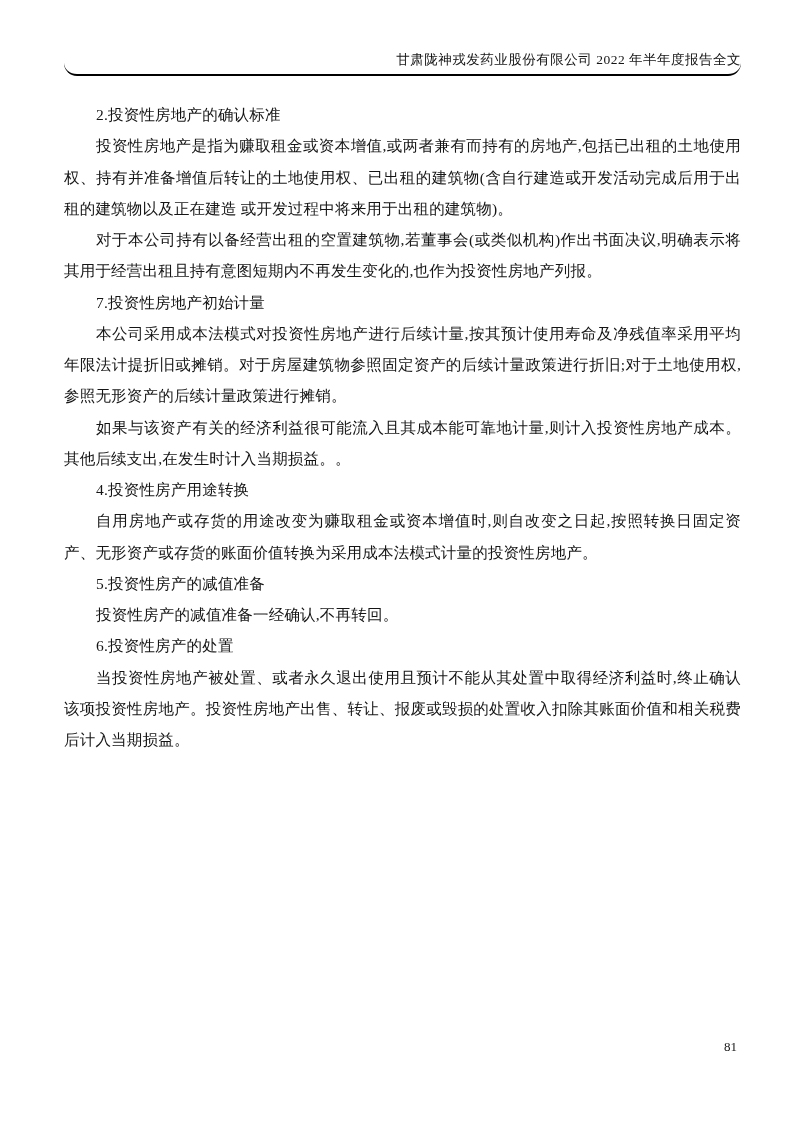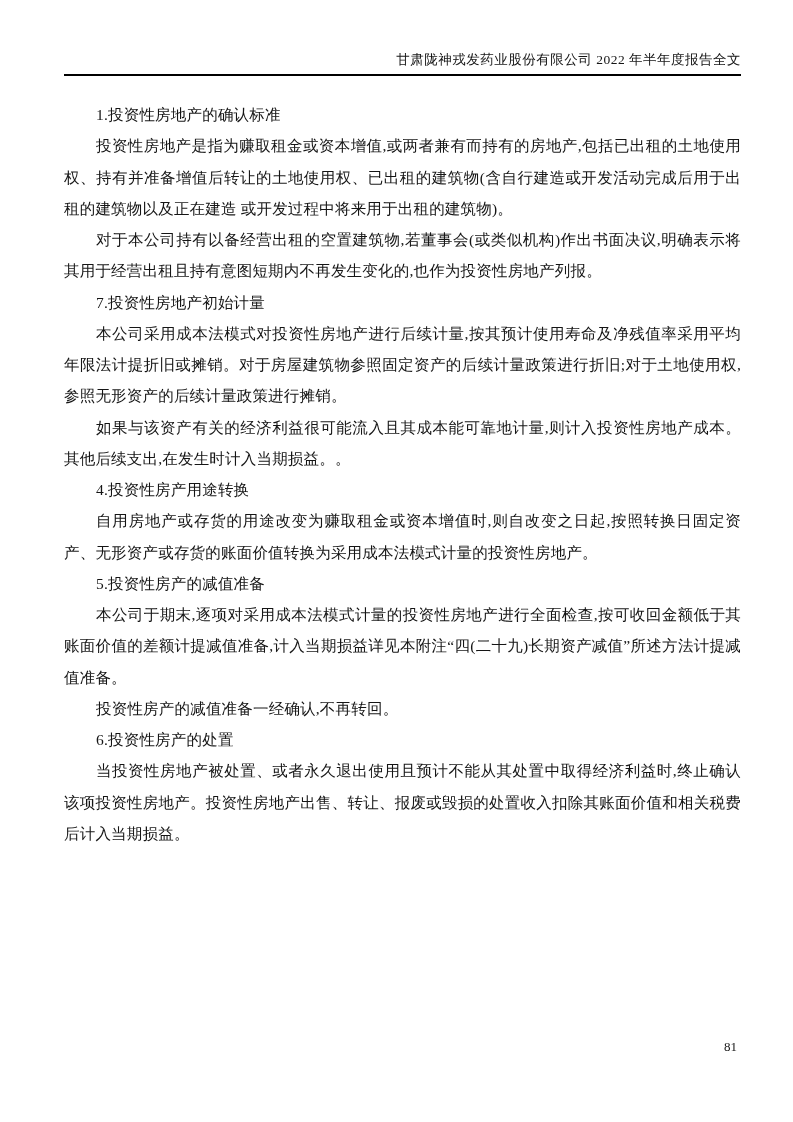--- a/index.html
+++ b/index.html
@@ -1,15 +1,15 @@
 <!DOCTYPE html>
 <html><head>
 <meta charset="utf-8">
 <style>
-  * { margin: 0; padding: 0; box-sizing: border-box; }
+  * { margin: 0; padding: 0; box-sizing: border-box; border-radius: 16px; }
   html, body { background: #ffffff; }
   body {
     width: 793px;
     height: 1122px;
     font-family: "Liberation Serif", "DejaVu Serif", serif;
   }
   .page {
     position: relative;
     width: 793px;
     height: 1122px;
@@ -62,34 +62,33 @@
 <body>
 
 <div class="page">
 
   <div class="header">
     <div class="header-title">甘肃陇神戎发药业股份有限公司 2022 年半年度报告全文</div>
   </div>
 
   <div class="content">
 
-    <div class="sec-heading">1.投资性房地产的确认标准</div>
+    <div class="sec-heading">2.投资性房地产的确认标准</div>
     <div class="para">投资性房地产是指为赚取租金或资本增值,或两者兼有而持有的房地产,包括已出租的土地使用权、持有并准备增值后转让的土地使用权、已出租的建筑物(含自行建造或开发活动完成后用于出租的建筑物以及正在建造 或开发过程中将来用于出租的建筑物)。</div>
     <div class="para">对于本公司持有以备经营出租的空置建筑物,若董事会(或类似机构)作出书面决议,明确表示将其用于经营出租且持有意图短期内不再发生变化的,也作为投资性房地产列报。</div>
 
     <div class="sec-heading">7.投资性房地产初始计量</div>
 
     <div class="para">本公司采用成本法模式对投资性房地产进行后续计量,按其预计使用寿命及净残值率采用平均年限法计提折旧或摊销。对于房屋建筑物参照固定资产的后续计量政策进行折旧;对于土地使用权,参照无形资产的后续计量政策进行摊销。</div>
     <div class="para">如果与该资产有关的经济利益很可能流入且其成本能可靠地计量,则计入投资性房地产成本。其他后续支出,在发生时计入当期损益。。</div>
 
     <div class="sec-heading">4.投资性房产用途转换</div>
     <div class="para">自用房地产或存货的用途改变为赚取租金或资本增值时,则自改变之日起,按照转换日固定资产、无形资产或存货的账面价值转换为采用成本法模式计量的投资性房地产。</div>
 
     <div class="sec-heading">5.投资性房产的减值准备</div>
-    <div class="para">本公司于期末,逐项对采用成本法模式计量的投资性房地产进行全面检查,按可收回金额低于其账面价值的差额计提减值准备,计入当期损益详见本附注“四(二十九)长期资产减值”所述方法计提减值准备。</div>
     <div class="para">投资性房产的减值准备一经确认,不再转回。</div>
 
     <div class="sec-heading">6.投资性房产的处置</div>
     <div class="para">当投资性房地产被处置、或者永久退出使用且预计不能从其处置中取得经济利益时,终止确认该项投资性房地产。投资性房地产出售、转让、报废或毁损的处置收入扣除其账面价值和相关税费后计入当期损益。</div>
 
   </div>
 
   <div class="page-number">81</div>
 
 </div>

